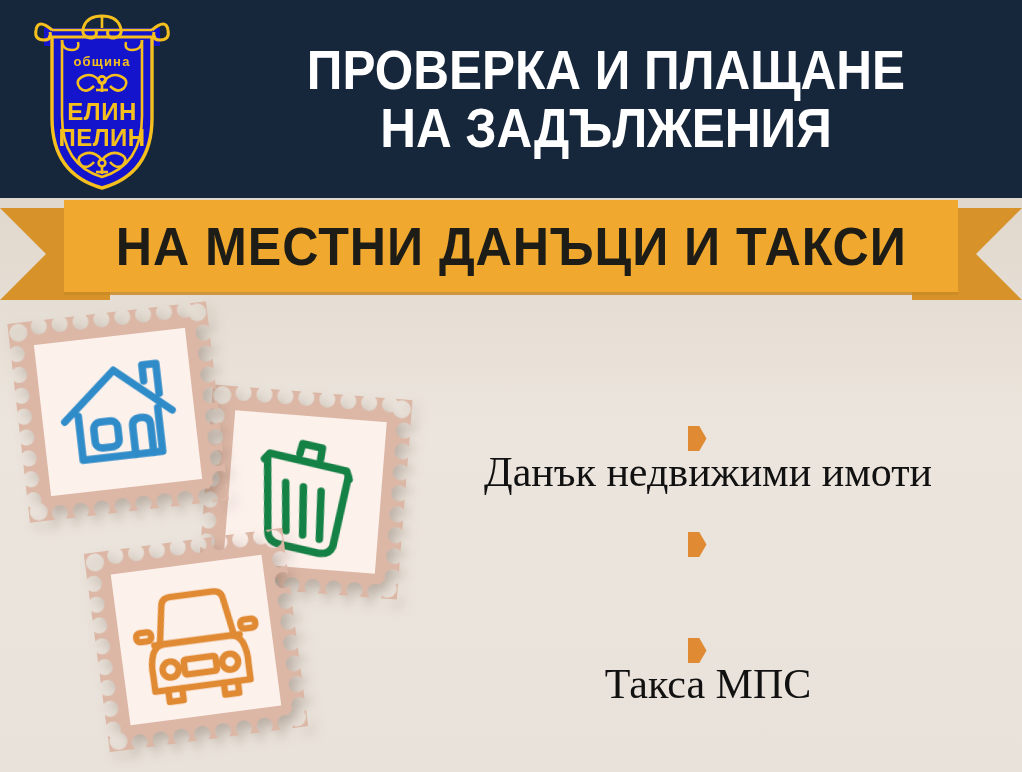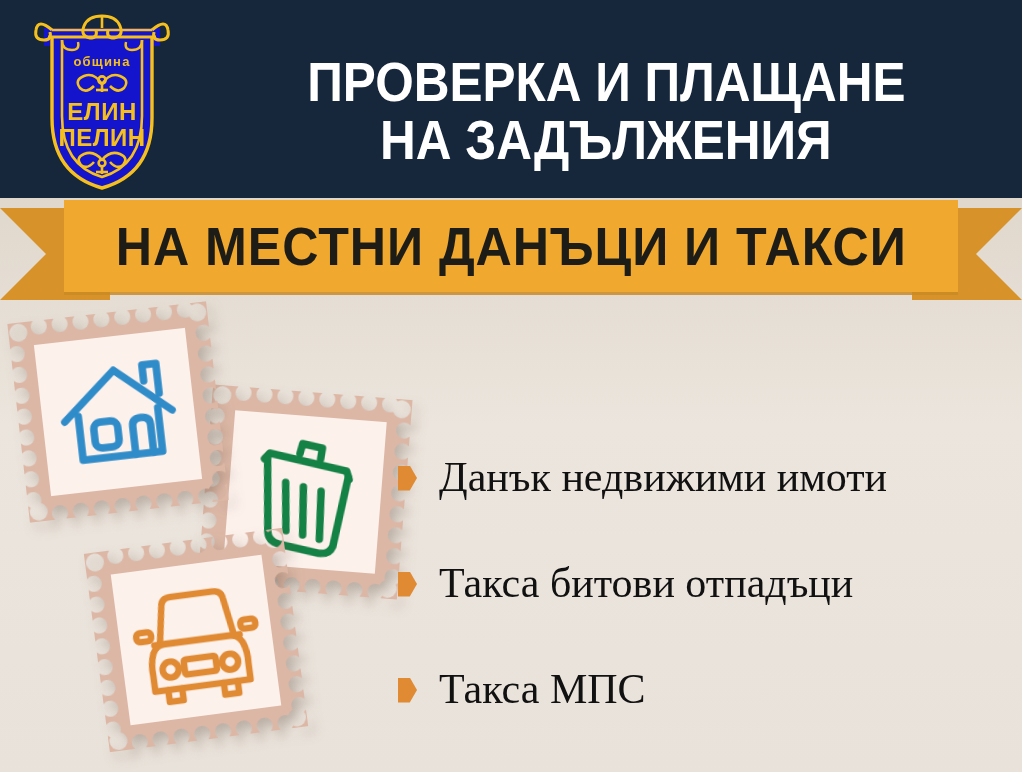--- a/index.html
+++ b/index.html
@@ -39,24 +39,22 @@
   }
   .crest svg { display:block; width:160px; height:186px; }
 
   
   .header-title {
     position:absolute;
     left:190px; top:0;
     width:832px; height:198px;
     display:flex;
     flex-direction:column;
-    align-items:center;
     justify-content:center;
     z-index:6;
-    margin-top:12px;
   }
   .header-title .line {
     color:#ffffff;
     font-family:"Liberation Sans Narrow","Liberation Sans",sans-serif;
     font-weight:bold;
     font-size:55px;
     line-height:1.06;
     letter-spacing:0px;
     transform:scaleX(0.90);
     white-space:nowrap;
@@ -120,20 +118,21 @@
   .bullets {
     position:absolute;
     left:398px; top:424px;
     width:620px;
     z-index:3;
   }
   .bullet-row {
     display:flex;
     align-items:center;
     height:106px;
+    flex-direction:column;
   }
   .bullet-mark {
     flex:0 0 auto;
     width:19px; height:25px;
     margin-right:22px;
     margin-top:2px;
     background:#e08a33;
     clip-path:polygon(0 0, 62% 0, 100% 50%, 62% 100%, 0 100%);
   }
   .bullet-label {
@@ -390,21 +389,20 @@
     </svg>
   </div>
 
   <div class="bullets">
     <div class="bullet-row">
       <span class="bullet-mark"></span>
       <span class="bullet-label">Данък недвижими имоти</span>
     </div>
     <div class="bullet-row">
       <span class="bullet-mark"></span>
-      <span class="bullet-label">Такса битови отпадъци</span>
     </div>
     <div class="bullet-row">
       <span class="bullet-mark"></span>
       <span class="bullet-label">Такса МПС</span>
     </div>
   </div>
 
 </div>
 
 </body></html>

